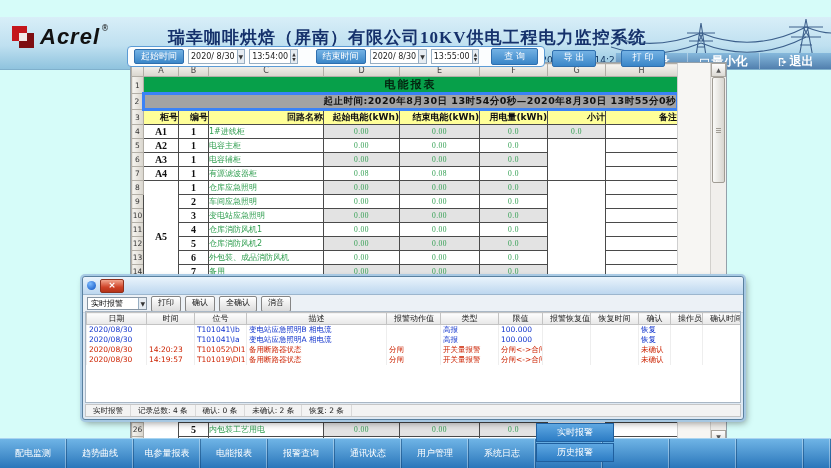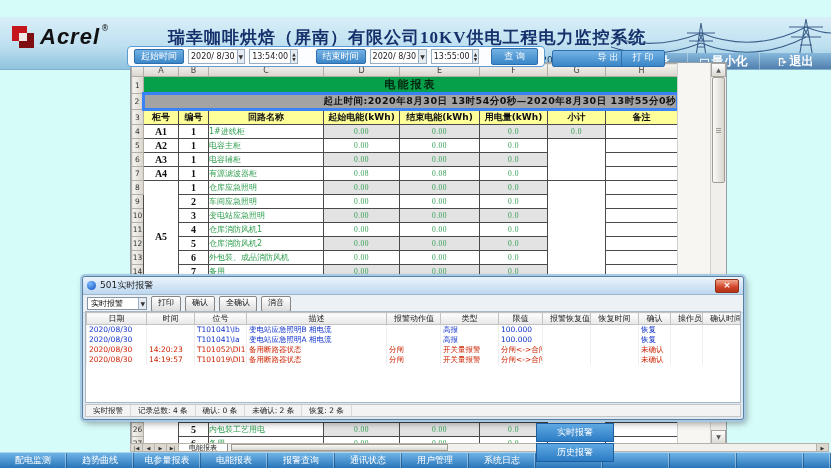--- a/index.html
+++ b/index.html
@@ -36,38 +36,38 @@
   .field{background:#fff;border:1px solid #98aec2;height:13px;display:flex;align-items:center;
          font-size:8px;color:#222;padding-left:2px;white-space:nowrap;}
   .dd-arrow{font-size:6px;color:#333;background:#e6ecf2;border-left:1px solid #98aec2;height:100%;
             display:flex;align-items:center;padding:0 1px;margin-left:2px;}
   .spin{display:flex;flex-direction:column;justify-content:center;background:#e6ecf2;
         border-left:1px solid #98aec2;height:100%;margin-left:2px;font-size:4.5px;color:#333;line-height:5px;padding:0 1px;}
   .query-btn{margin-left:auto;padding:0 12px;line-height:15px;}
   .action-btn{position:absolute;top:50px;width:42px;height:15px;background:linear-gradient(#74b2e4,#3a86c8);
               border:1px solid #2f6fae;border-radius:2px;color:#fff;font-size:9px;line-height:13px;
               text-align:center;cursor:pointer;z-index:5;}
-  .btn-export{left:552px;padding-left:34px;} .btn-print{left:621px;}
+  .btn-export{left:552px;} .btn-print{left:621px;}
 
   
   .sheet{position:absolute;left:130px;top:62px;width:597px;height:390px;background:#fff;
          border:1px solid #93a0aa;box-sizing:border-box;overflow:hidden;z-index:1;}
   table.grid{border-collapse:collapse;table-layout:fixed;position:absolute;left:0;top:0;}
   .grid td,.grid th{padding:0;overflow:hidden;white-space:nowrap;}
   .tr-letters{height:13px;} .tr-title{height:14px;} .tr-range{height:14px;}
   .tr-head{height:15px;} .tr-data{height:14px;}
   .corner,.letter{background:linear-gradient(#f6f4f0,#d9d5cd);border:1px solid #b2aea6;
                   font-size:8px;color:#444;font-weight:normal;text-align:center;}
   .rn{background:linear-gradient(90deg,#f6f4f0,#d9d5cd);border:1px solid #b2aea6;font-size:7.5px;
       color:#333;text-align:center;}
   .title-cell{background:#07a04a;color:#04230f;font-weight:bold;font-size:11px;text-align:center;
               border:1px solid #4a4a4a;letter-spacing:2px;}
   .range-cell{background:#a3a3a3;border:3px solid #3b82f6;font-size:9.5px;font-weight:600;color:#111;
               text-align:right;letter-spacing:0.5px;}
-  .col-h{background:#ffff99;border:1px solid #4a4a4a;font-size:9px;font-weight:bold;color:#111;text-align:center;}
+  .col-h{background:#ffff99;border:1px solid #4a4a4a;font-size:9px;font-weight:bold;color:#111;text-align:right;}
   .cab,.idc{border:1px solid #4a4a4a;font-family:Liberation Serif, serif;
             font-size:10px;font-weight:bold;color:#111;text-align:center;background:#fff;}
   .name{border:1px solid #4a4a4a;font-size:8px;color:#2f9e4f;text-align:left;padding-left:2px;background:#fff;}
   .val{border:1px solid #4a4a4a;font-size:7.5px;color:#2f9e4f;text-align:center;letter-spacing:.5px;background:#fff;font-family:Liberation Serif, serif;}
   .note{border:1px solid #4a4a4a;background:#fff;}
   tr.even td.val{background:#e3e3e3;}
   .gmerge{border:1px solid #4a4a4a;background:#fff;}
   .mergecell{border-left:1px solid #4a4a4a;border-right:1px solid #4a4a4a;border-top:none;border-bottom:none;background:#fff;}
   .right-pad{position:absolute;left:546px;top:0;width:36px;height:381px;background:#f7f6f3;border-left:1px solid #cfcfcf;}
   .vscroll{position:absolute;right:0;top:0;width:15px;height:381px;background:#f1efec;border-left:1px solid #d2d0cc;}
@@ -119,21 +119,21 @@
   .dstatus{position:absolute;left:2px;right:2px;bottom:2px;height:13px;background:#f3f3f3;border:1px solid #c6c6c6;
            display:flex;align-items:center;font-size:7.5px;color:#222;box-sizing:border-box;}
   .dstatus .seg{padding:0 7px;border-right:1px solid #d9d9d9;height:100%;display:flex;align-items:center;white-space:nowrap;}
 
   
   .popup{position:absolute;left:536px;top:423px;width:78px;z-index:30;}
   .pbtn{height:17px;margin-bottom:1px;background:linear-gradient(#5fa8e2,#2c7cc4);border:1px solid #1f5f9e;
         color:#fff;font-size:9px;display:flex;align-items:center;justify-content:center;cursor:pointer;}
 
   
-  .navbar{position:absolute;left:0;bottom:0;width:831px;height:16px;display:flex;z-index:8;
+  .navbar{position:absolute;left:0;bottom:0;width:831px;height:30px;display:flex;z-index:8;
           background:linear-gradient(#6fb4e6,#2a76ba);border-top:1px solid #a9d4f0;box-sizing:border-box;}
   .nav-item{width:66px;flex:none;display:flex;align-items:center;justify-content:center;color:#fff;
             font-size:9px;white-space:nowrap;cursor:pointer;border-right:1px solid rgba(16,70,120,.55);
             box-shadow:inset -1px 0 0 rgba(255,255,255,.35);}
   .nav-fill{flex:1;}
 </style>
 </head>
 <body>
 
 <div class="screen">
@@ -442,21 +442,20 @@
     <div class="stab">电能报表</div>
     <div class="hscroll">
       <div class="hthumb"></div>
     </div>
     <div class="harrow">▶</div>
   </div>
 
   <div class="dialog">
     <div class="dtitle">
       <span class="dicon"></span>
-      <span class="dtitle-text">501实时报警</span>
       <span class="dclose">×</span>
     </div>
     <div class="dtoolbar">
       <span class="dselect">
         <span>实时报警</span>
         <span class="dd-arrow">▼</span>
       </span>
       <span class="dbtn">打印</span>
       <span class="dbtn">确认</span>
       <span class="dbtn">全确认</span>

